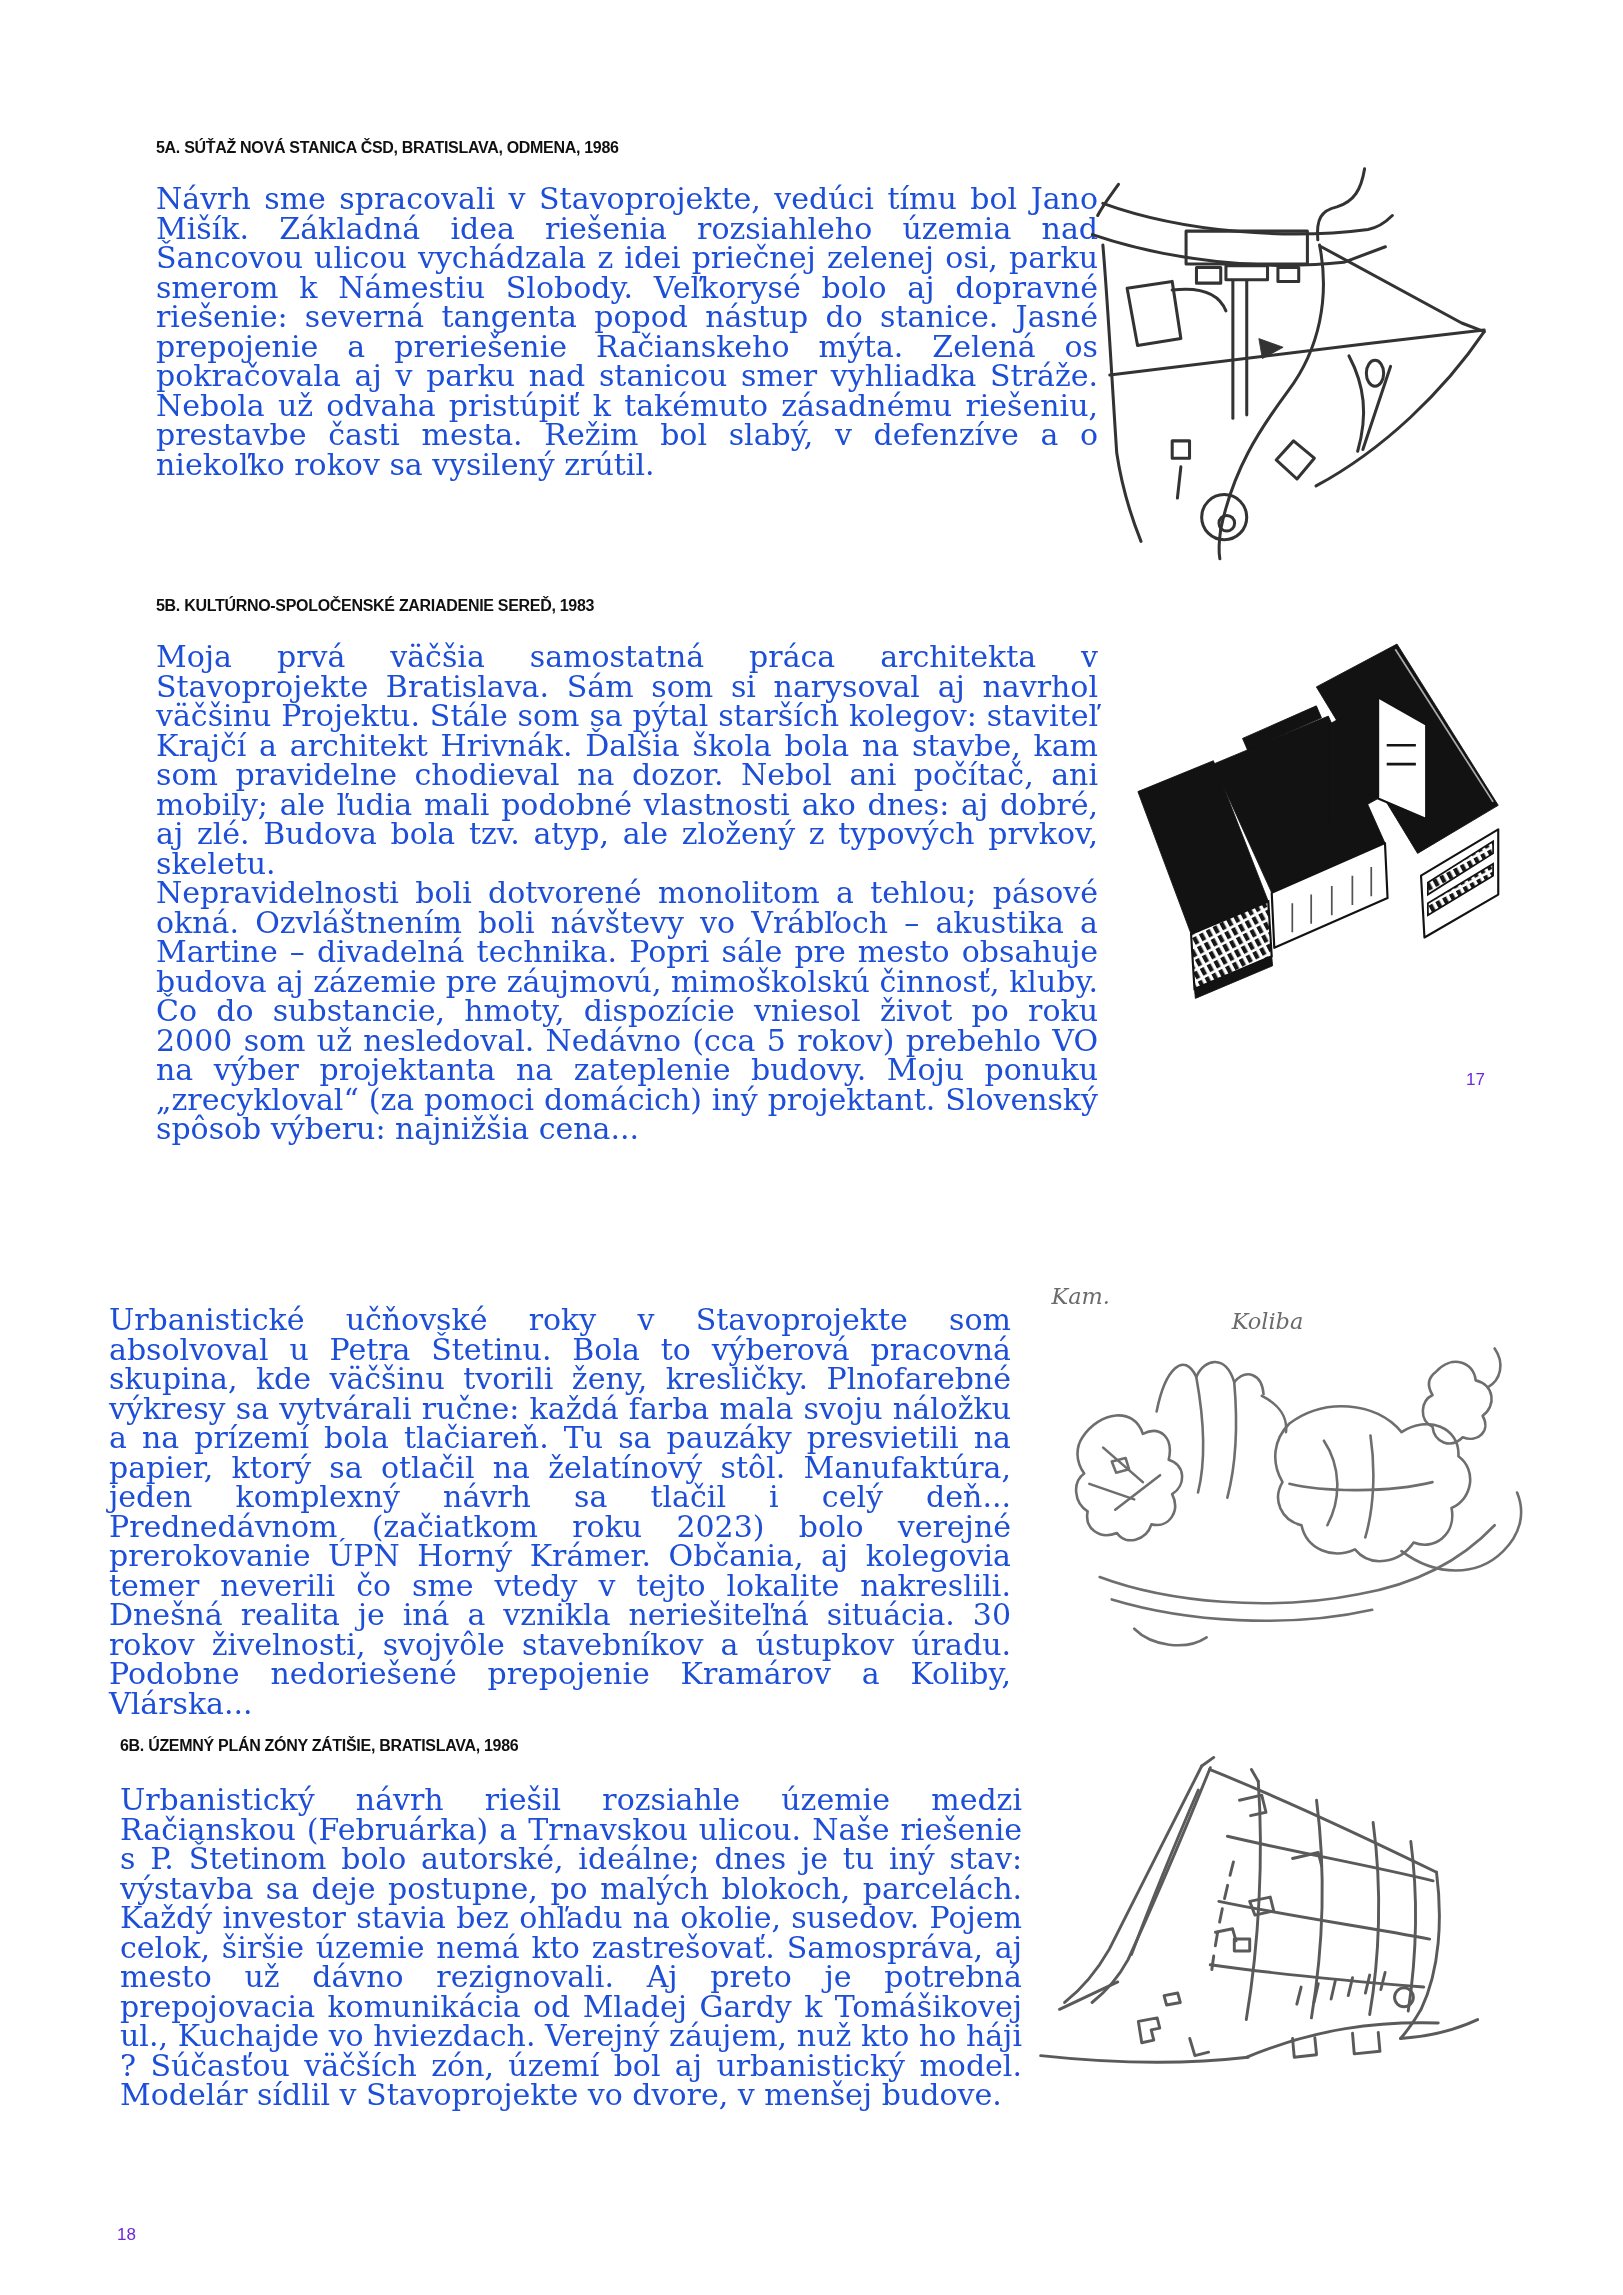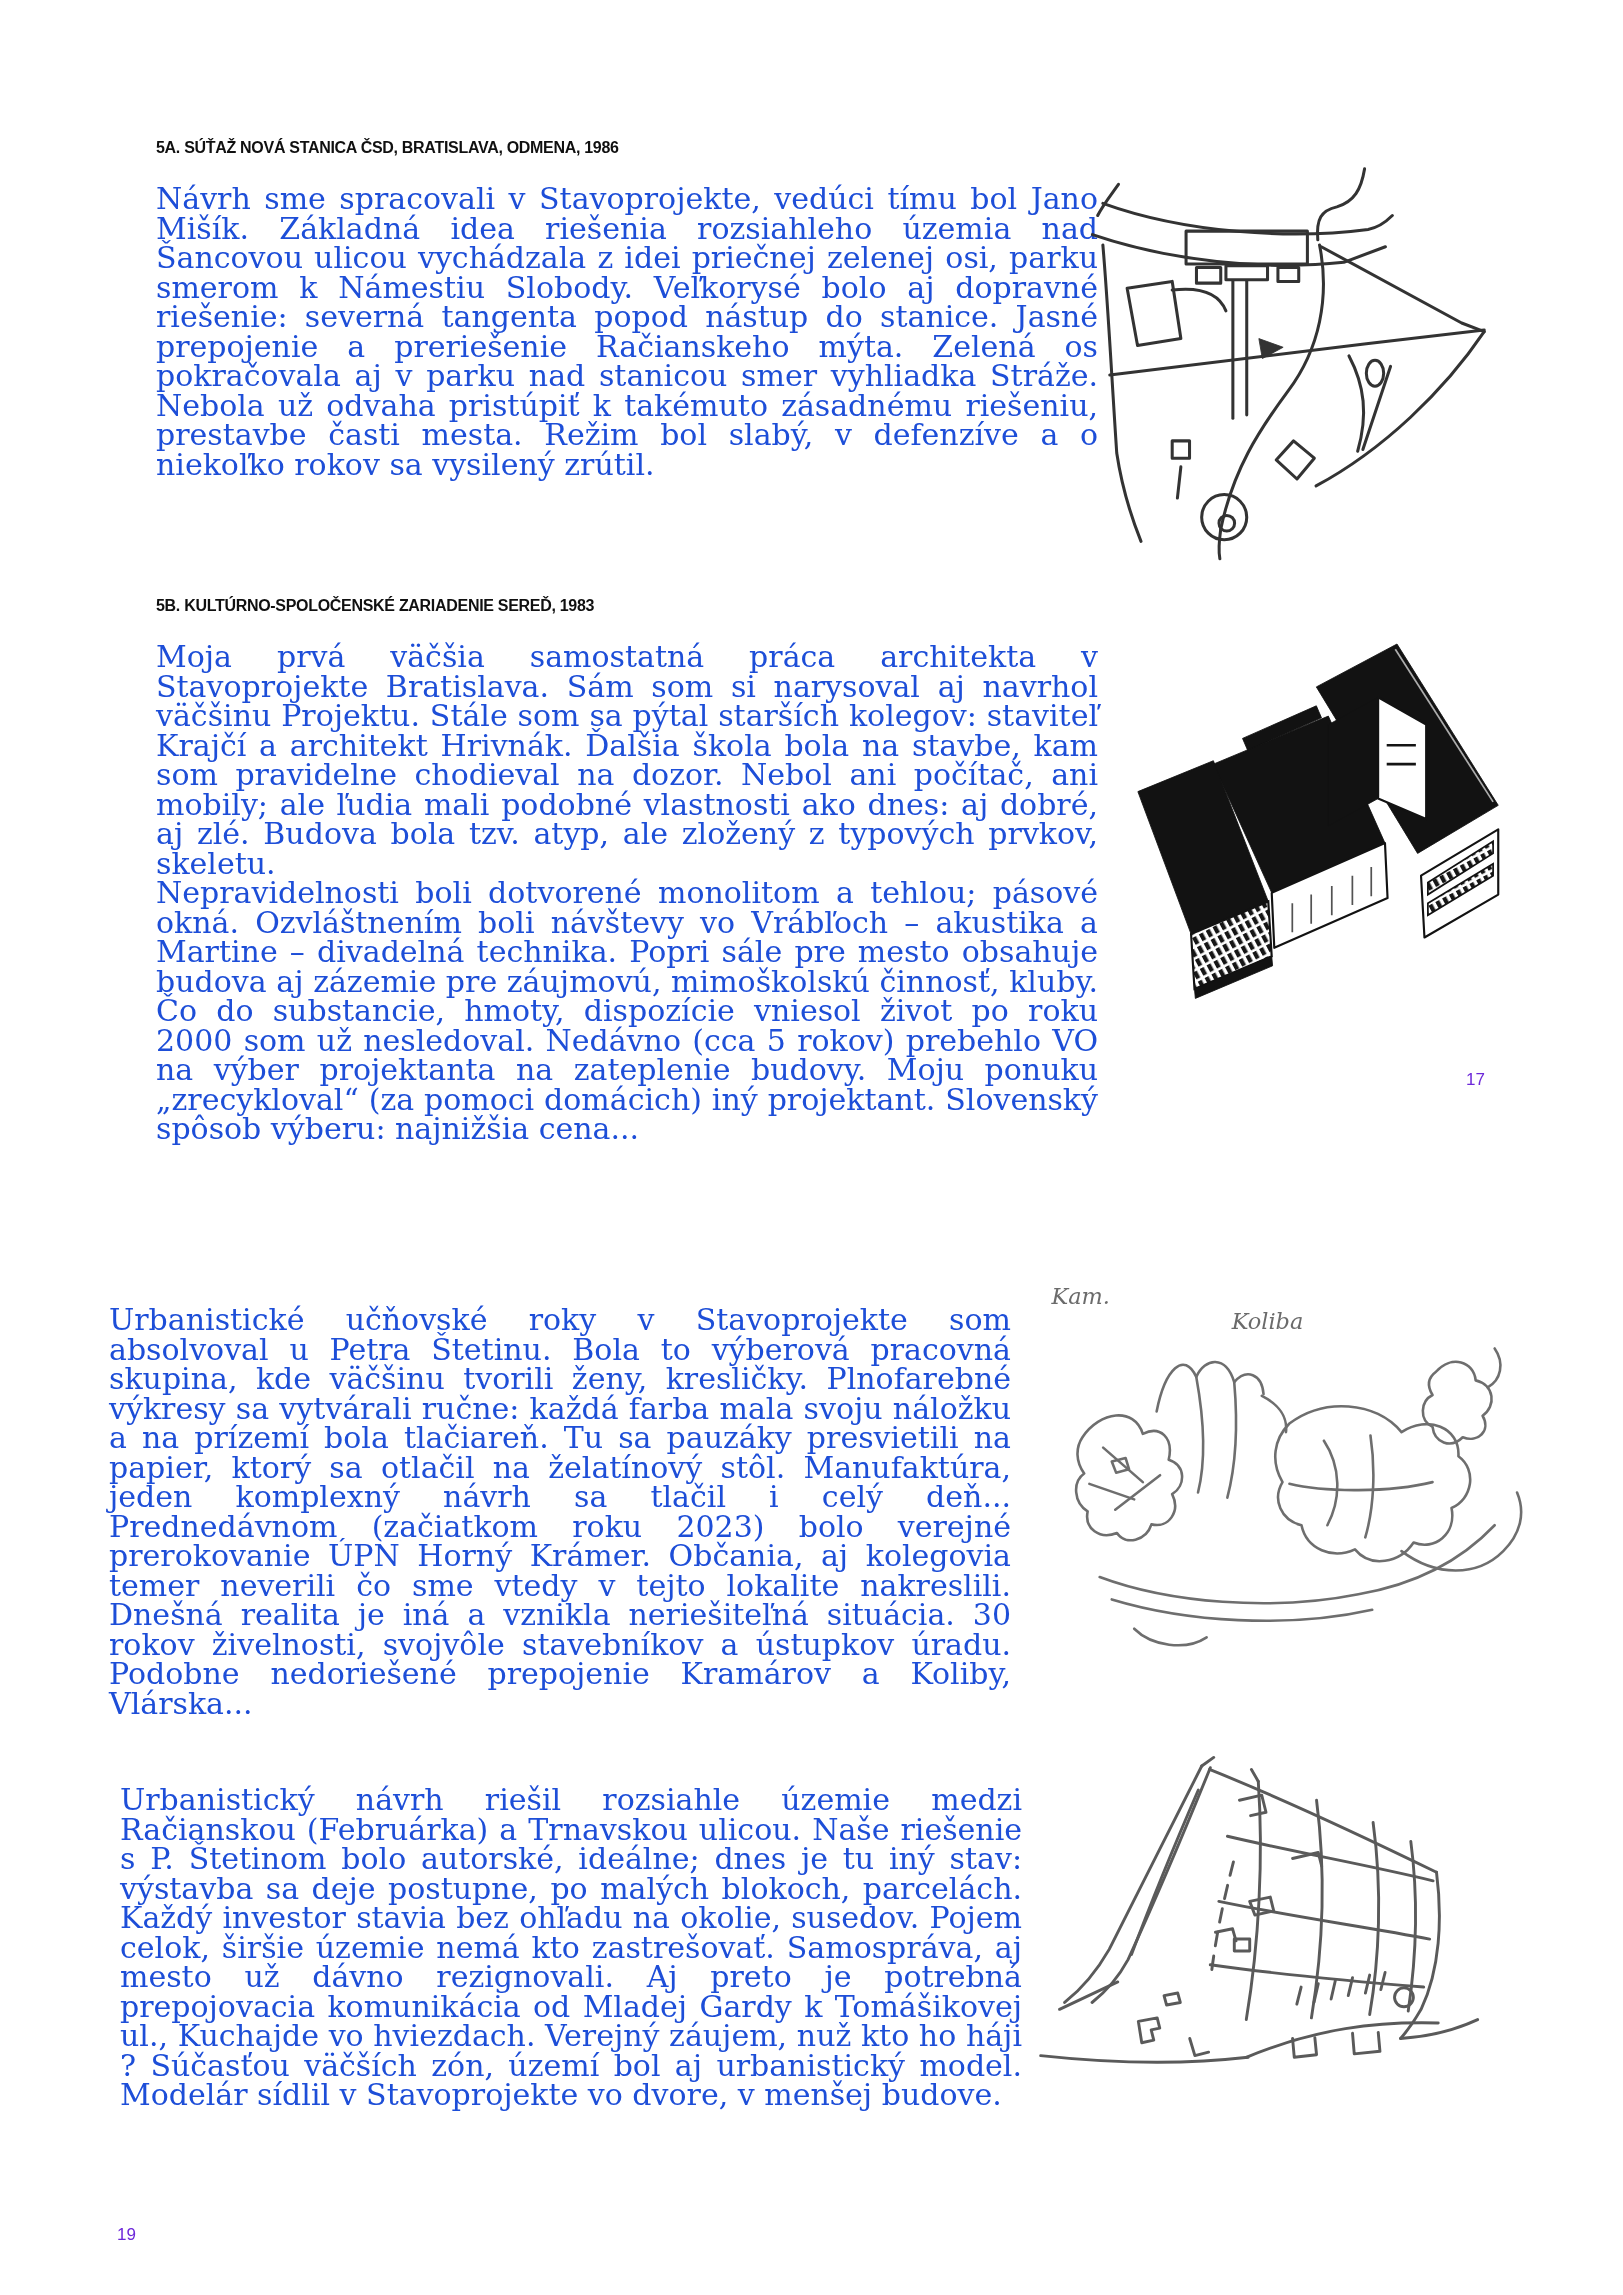--- a/index.html
+++ b/index.html
@@ -145,20 +145,21 @@
           <path d="M82,360 C162,390 282,400 382,380 C452,368 502,340 540,300"></path>
           <path d="M96,386 C182,412 300,420 398,398"></path>
           <path d="M432,330 C472,360 520,360 550,330 C570,310 576,286 566,262"></path>
           <path d="M540,95 C552,112 547,132 532,140"></path>
           <path d="M122,420 C142,440 182,446 206,430"></path>
           <path d="M270,150 C290,160 300,175 298,192"></path>
         </g>
       </svg>
     </figure>
 
+    <h2 class="heading" style="left:120px; top:592px;">6B. ÚZEMNÝ PLÁN ZÓNY ZÁTIŠIE, BRATISLAVA, 1986</h2>
 
     <div class="body-text" style="left:120px; top:640px; width:902px;">
       <p>Urbanistický návrh riešil rozsiahle územie medzi Račianskou (Februárka) a Trnavskou ulicou. Naše riešenie s P. Štetinom bolo autorské, ideálne; dnes je tu iný stav: výstavba sa deje postupne, po malých blokoch, parcelách. Každý investor stavia bez ohľadu na okolie, susedov. Pojem celok, širšie územie nemá kto zastrešovať. Samospráva, aj mesto už dávno rezignovali. Aj preto je potrebná prepojovacia komunikácia od Mladej Gardy k Tomášikovej ul., Kuchajde vo hviezdach. Verejný záujem, nuž kto ho háji ? Súčasťou väčších zón, území bol aj urbanistický model. Modelár sídlil v Stavoprojekte vo dvore, v menšej budove.</p>
     </div>
 
     <figure class="fig" style="left:1032px; top:609px; width:462px; height:377px;">
       <svg viewBox="0 0 535 440">
         <g class="pen2">
           <path d="M196,14 C162,82 122,160 88,228 C72,256 56,274 36,290"></path>
           <path d="M206,16 C176,90 142,170 110,240 C98,262 86,276 68,290"></path>
@@ -187,17 +188,17 @@
           <path d="M372,326 l2,24 l30,-3 l-2,-22"></path>
           <path d="M182,332 l6,20 l16,-4"></path>
           <path d="M122,312 l22,-4 l3,12 l-10,2 l3,12 l-14,3 Z"></path>
           <path d="M152,282 l16,-3 l3,11 l-16,3 Z"></path>
           <path d="M312,272 l-5,20 M332,268 l-5,22 M352,264 l-5,22 M372,261 l-5,21 M392,258 l-5,21 M410,255 l-5,20"></path>
           <circle cx="432" cy="284" r="11"></circle>
         </g>
       </svg>
     </figure>
 
-    <div class="pageno" style="left:117px; top:1080px;">19</div>
+    <div class="pageno" style="left:117px; top:1080px;">18</div>
   </div>
 
 </div>
 
 
 </body></html>

